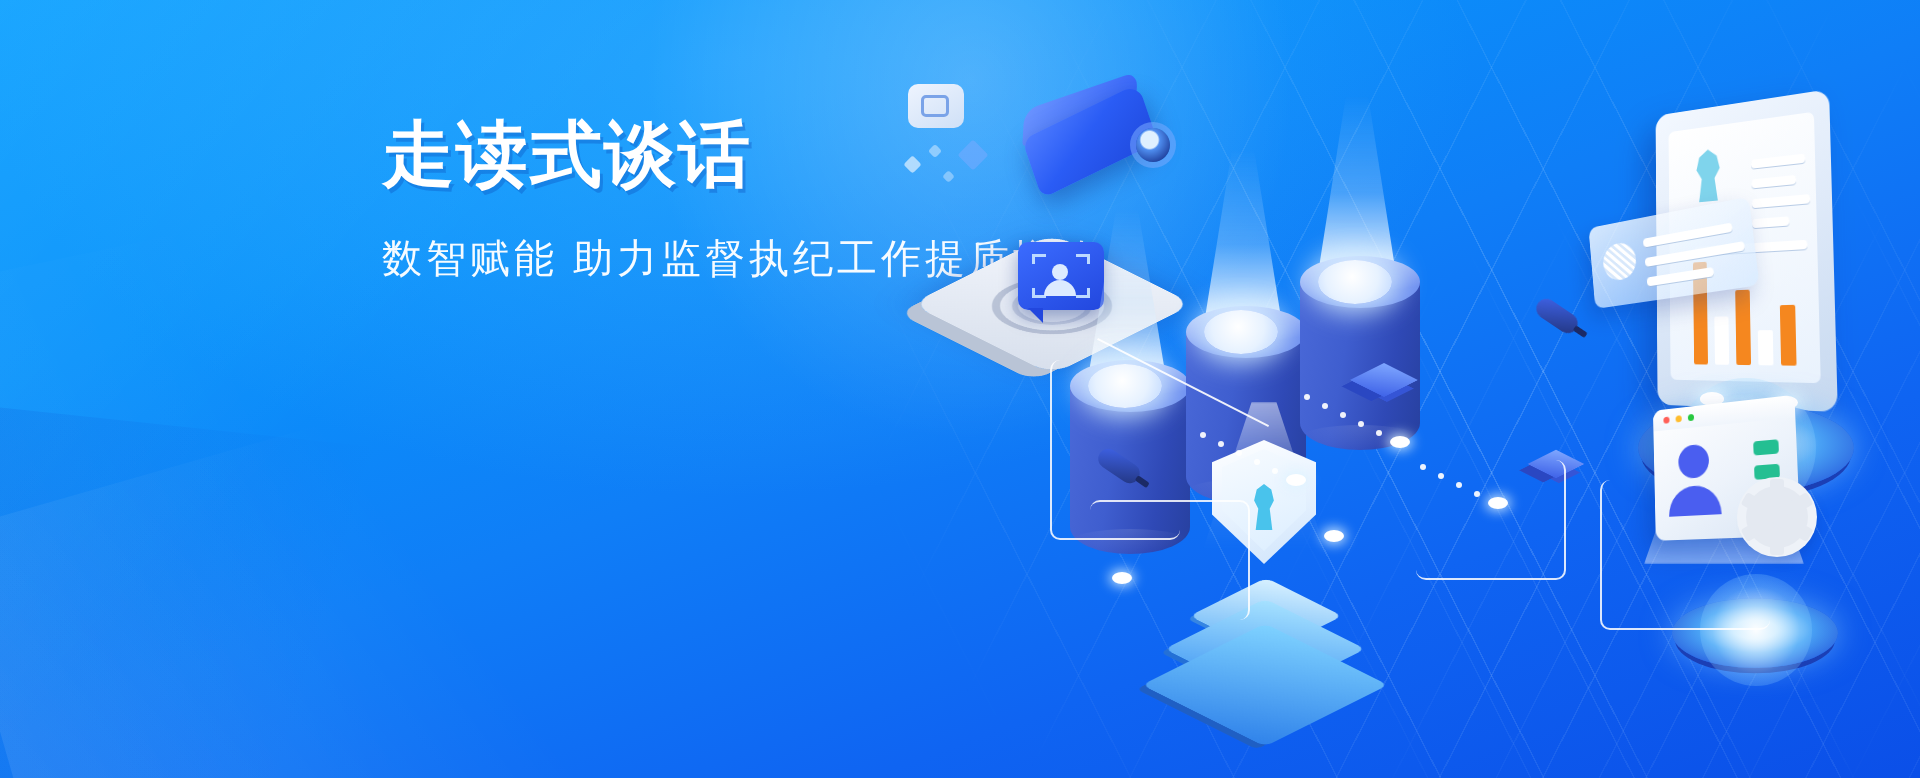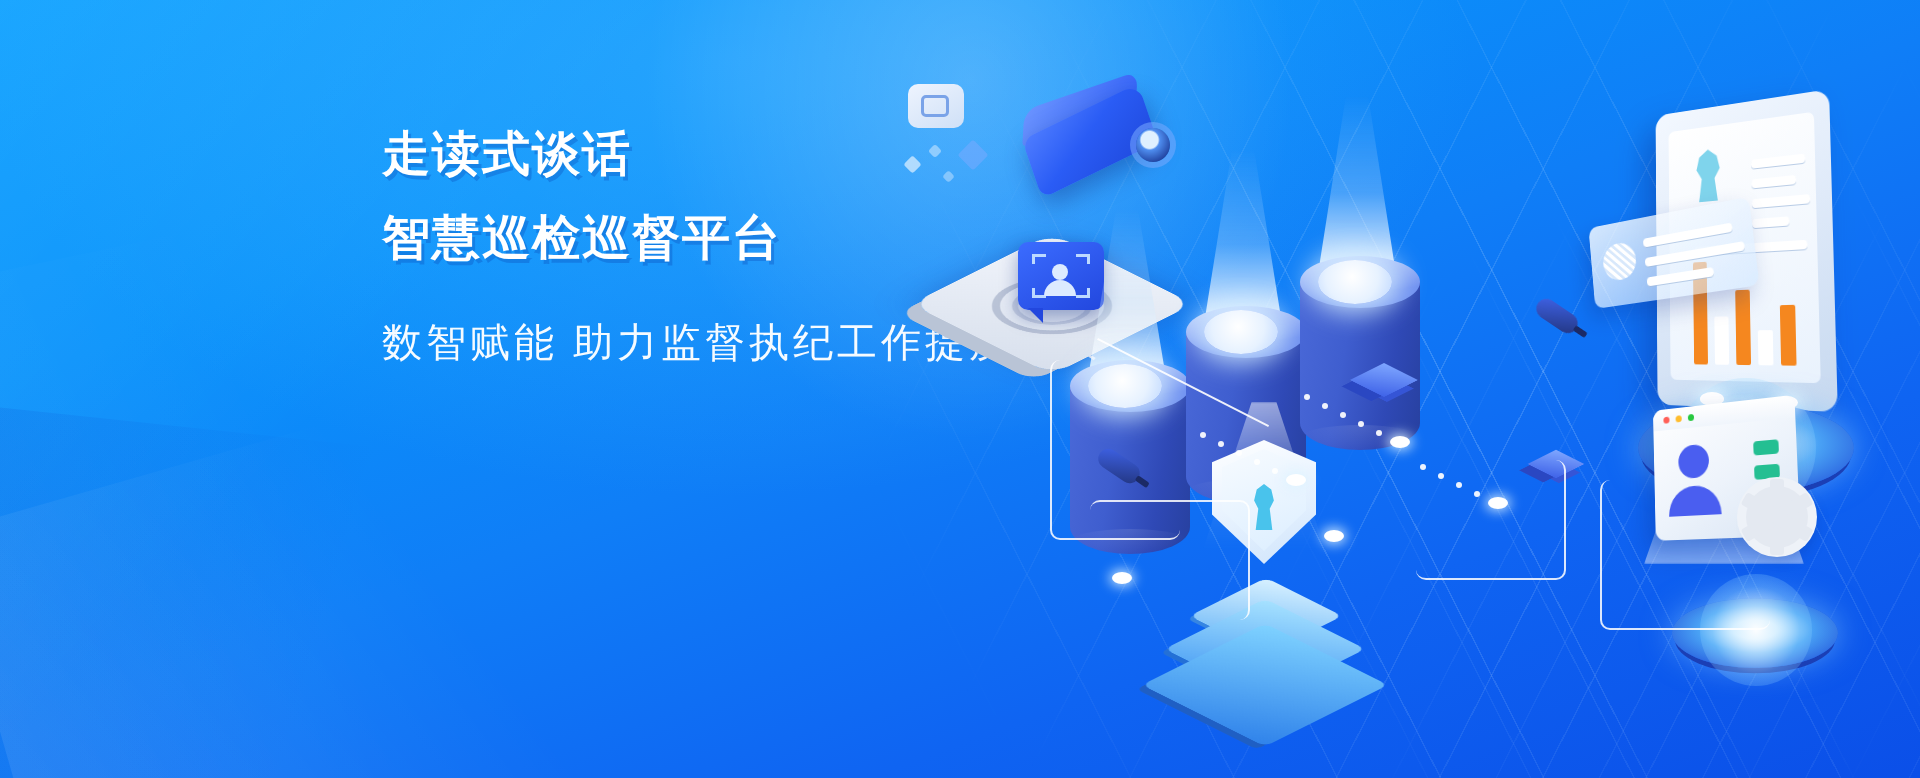--- a/index.html
+++ b/index.html
@@ -40,21 +40,21 @@
     -webkit-mask-image:radial-gradient(closest-side at 52% 48%, #000 10%, rgba(0,0,0,.55) 62%, rgba(0,0,0,0) 100%);
             mask-image:radial-gradient(closest-side at 52% 48%, #000 10%, rgba(0,0,0,.55) 62%, rgba(0,0,0,0) 100%);
     pointer-events:none;
   }
   .grid-floor.g2{right:-300px;top:180px;width:1000px;height:800px;opacity:.6;}
 
   
   .copy{position:absolute;left:382px;top:112px;width:700px;}
   .title-line{
     color:#ffffff;
-    font-size:48px;
+    font-size:72px;
     line-height:84px;
     font-weight:bold;
     letter-spacing:2px;
     white-space:nowrap;
     text-shadow:3px 4px 0 rgba(12,80,190,.35);
   }
   .subtitle{
     margin-top:36px;
     color:rgba(255,255,255,.96);
     font-size:40px;
@@ -208,21 +208,20 @@
   <div class="sweep s2"></div>
   <div class="sweep s3"></div>
   <div class="sweep s4"></div>
   <div class="sweep s5"></div>
 
   <div class="grid-floor"></div>
   <div class="grid-floor g2"></div>
 
   <div class="copy">
     <div class="title-line">走读式谈话</div>
-    <div class="title-line">智慧巡检巡督平台</div>
     <div class="subtitle">数智赋能  助力监督执纪工作提质增效</div>
   </div>
 
   <div class="scene">
 
     <div class="node" style="left:34px;top:128px;width:240px;height:210px;">
       <div class="plat" style="left:18px;top:16px;"></div>
       <div class="plat-ring" style="left:58px;top:58px;width:120px;height:120px;transform:rotateX(62deg) rotateZ(45deg);"></div>
       <div class="plat-ring r2" style="left:78px;top:78px;width:80px;height:80px;transform:rotateX(62deg) rotateZ(45deg);"></div>
       <div class="cam-stand" style="left:104px;top:62px;"></div>

